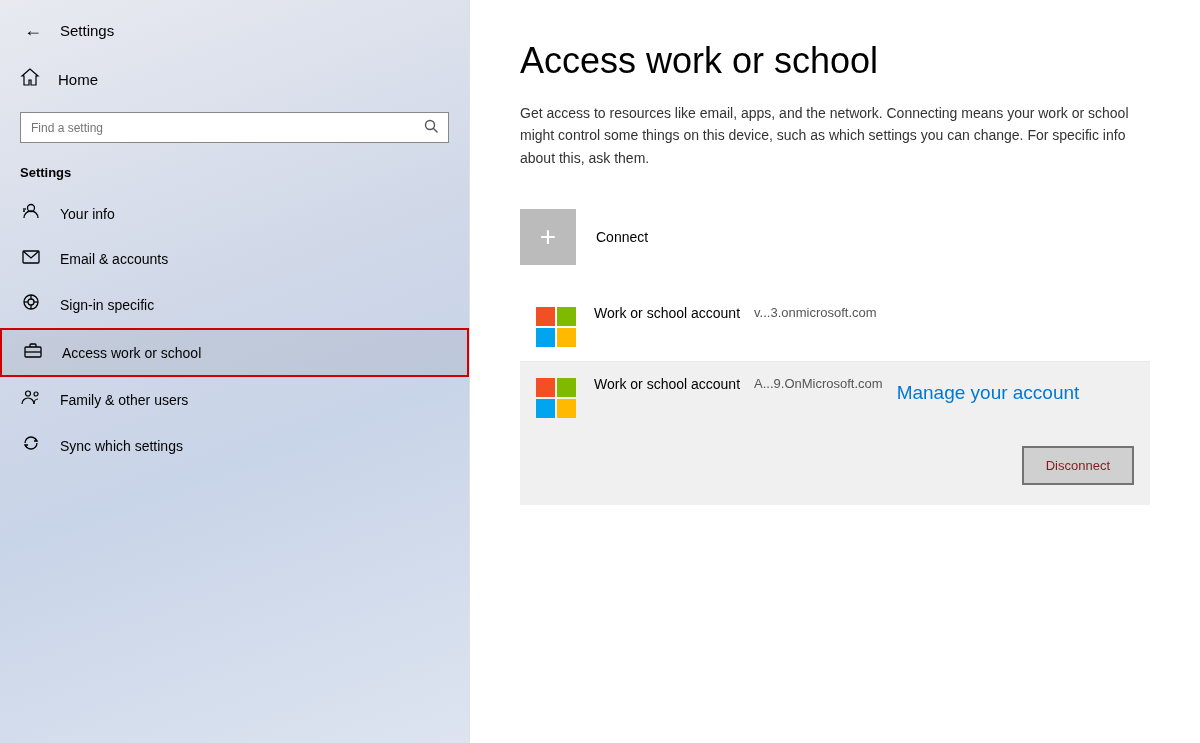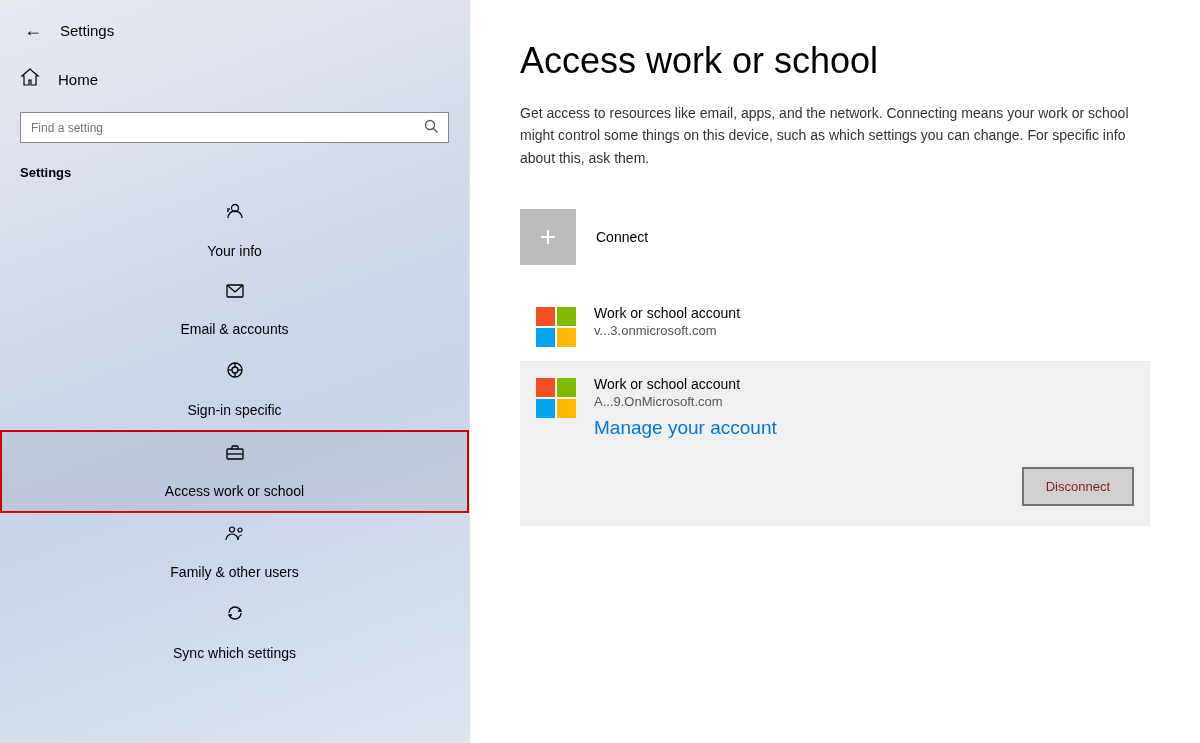--- a/index.html
+++ b/index.html
@@ -95,21 +95,20 @@
       padding: 6px 20px 10px 20px;
     }
 
     .nav-item {
       display: flex;
       align-items: center;
       gap: 18px;
       padding: 12px 20px;
       cursor: pointer;
       position: relative;
-      flex-direction: column;
     }
 
     .nav-item.active {
       background: rgba(0,0,0,0.06);
       border: 2px solid #d00000;
     }
 
     .nav-icon {
       font-size: 17px;
       color: #000;
@@ -211,22 +210,22 @@
       height: 19px;
     }
 
     .ms-red { background: #f25022; }
     .ms-green { background: #7fba00; }
     .ms-blue { background: #00a4ef; }
     .ms-yellow { background: #ffb900; }
 
     .account-info {
       display: flex;
-      flex-direction: column;
-      gap: 2px;
+      flex-direction: row;
+      gap: 14px;
     }
 
     .account-type {
       font-size: 14px;
       font-weight: 500;
       color: #000;
     }
 
     .account-email {
       font-size: 13px;

